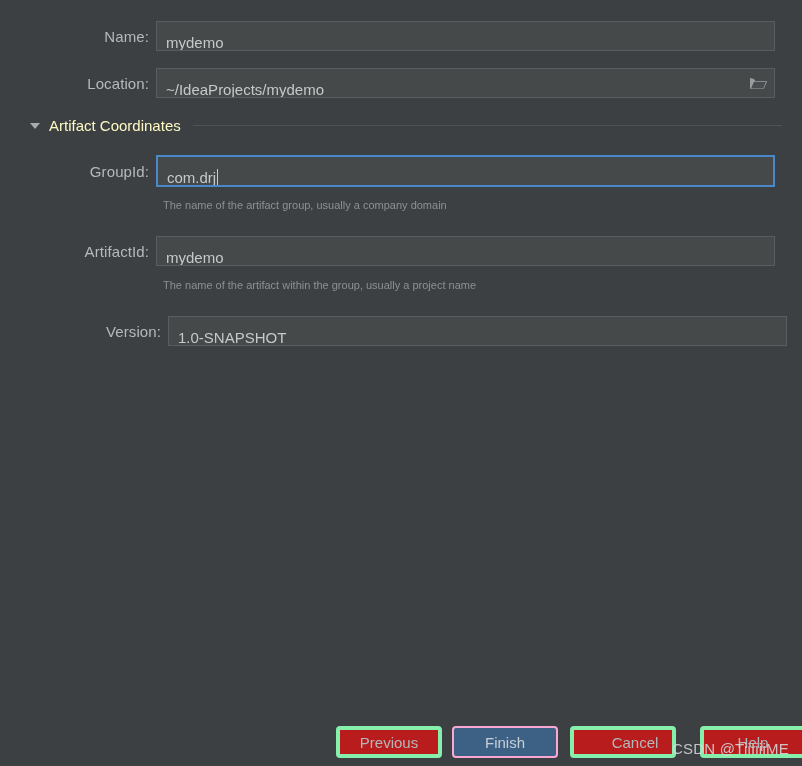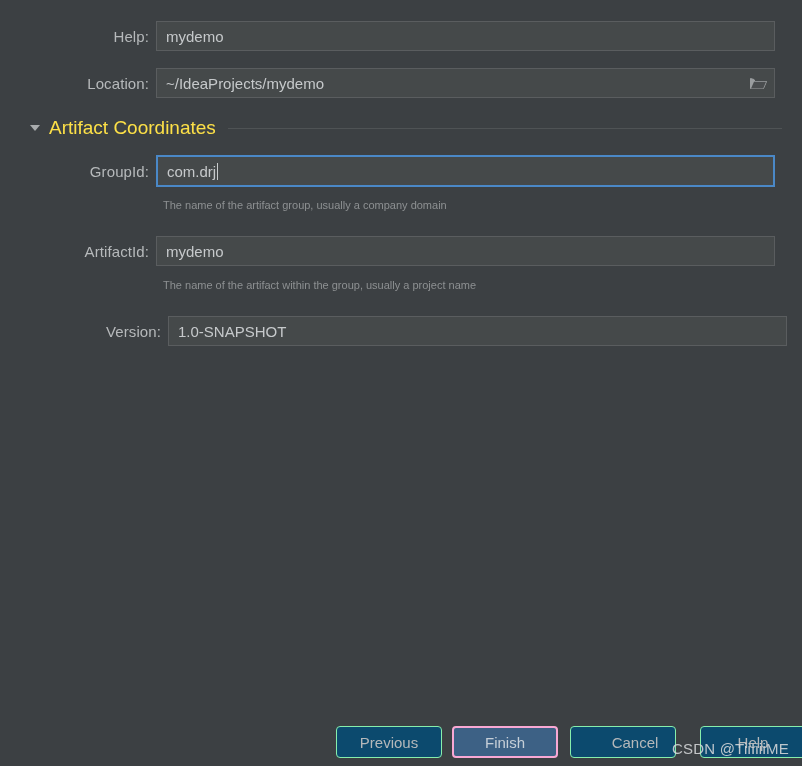--- a/index.html
+++ b/index.html
@@ -39,21 +39,21 @@
     box-sizing: border-box;
     white-space: nowrap;
     letter-spacing: 0.1px;
   }
   .text-field {
     background: #45494a;
     border: 1px solid #5a5d5f;
     height: 30px;
     box-sizing: border-box;
     display: flex;
-    align-items: center;
+    align-items: flex-start;
     padding: 12px 9px;
     font-size: 15px;
     color: #c6c9cb;
     white-space: nowrap;
     overflow: hidden;
     position: relative;
   }
   .text-field.focused {
     border: 2px solid #4a88c7;
     background: #45494a;
@@ -102,22 +102,22 @@
     cursor: pointer;
   }
   .disclosure-tri {
     width: 0; height: 0;
     border-left: 5px solid transparent;
     border-right: 5px solid transparent;
     border-top: 6px solid #a9acae;
     margin-right: 9px;
   }
   .section-title {
-    font-size: 19px;
-    color: #fde047;
+    font-size: 15px;
+    color: #fef9c3;
     white-space: nowrap;
   }
   .section-rule {
     flex: 1;
     height: 1px;
     background: #4f5355;
     margin-left: 12px;
   }
 
   
@@ -155,22 +155,22 @@
     border-radius: 4px;
     display: flex;
     align-items: center;
     justify-content: center;
     font-size: 15px;
     box-sizing: border-box;
     cursor: pointer;
     white-space: nowrap;
   }
   .btn-default {
-    background: #0c4a6e;
-    border: 1px solid #86efac;
+    background: #b91c1c;
+    border: 4px solid #86efac;
     color: #b5b8ba;
   }
   .btn-primary {
     background: #3d6185;
     border: 2px solid #f9a8d4;
     color: #c6cfd8;
   }
   #btn-previous { left: 336px; width: 106px; }
   #btn-finish   { left: 452px; width: 106px; }
   #btn-cancel   { left: 570px; width: 106px; padding-left: 24px; }
@@ -187,21 +187,21 @@
     letter-spacing: 0.2px;
     pointer-events: none;
   }
 </style>
 </head>
 <body>
 
 <div class="dialog-body">
 
   <div class="row" id="row-name">
-    <div class="field-label">Help:</div>
+    <div class="field-label">Name:</div>
     <div class="text-field">
       <span>mydemo</span>
     </div>
   </div>
 
   <div class="row" id="row-location">
     <div class="field-label">Location:</div>
     <div class="text-field">
       <span>~/IdeaProjects/mydemo</span>
       <span class="browse-btn">

